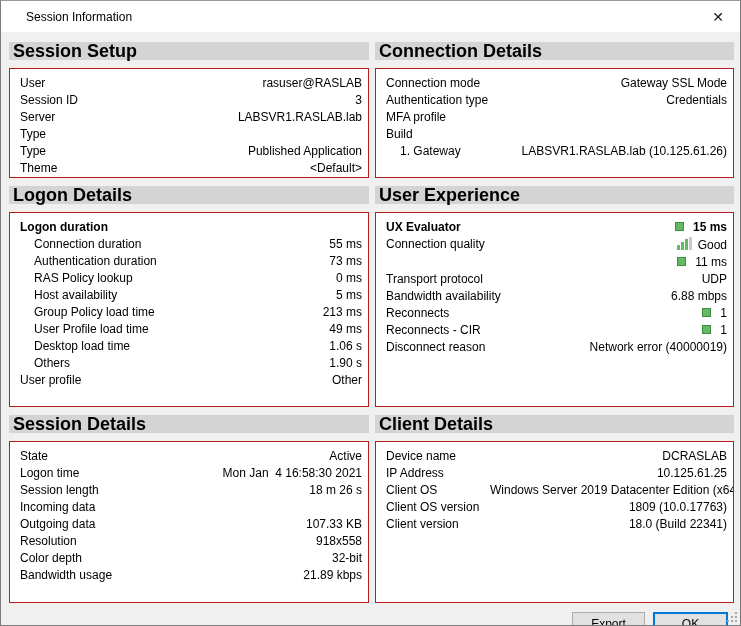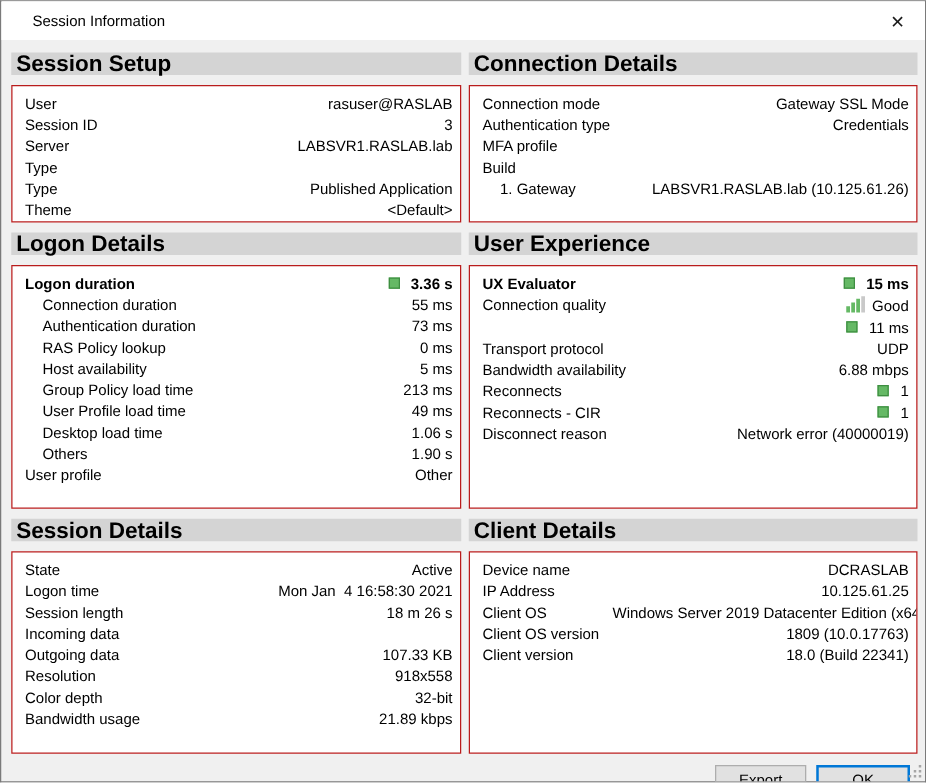--- a/index.html
+++ b/index.html
@@ -101,21 +101,21 @@
             <div class="row"><span class="lab">Authentication type</span><span class="val"><span>Credentials</span></span></div>
             <div class="row"><span class="lab">MFA profile</span><span class="val"><span></span></span></div>
             <div class="row"><span class="lab">Build</span><span class="val"><span></span></span></div>
             <div class="row indent"><span class="lab">1. Gateway</span><span class="val"><span>LABSVR1.RASLAB.lab (10.125.61.26)</span></span></div>
           </div>
       </section>
 
       <section class="h-row2">
         <div class="sec-header">Logon Details</div>
         <div class="sec-box sec-logon">
-            <div class="row bold"><span class="lab">Logon duration</span><span class="val"><span class="gsq"></span><span>3.36 s</span></span></div>
+            <div class="row bold"><span class="lab">Logon duration</span></div>
             <div class="row indent"><span class="lab">Connection duration</span><span class="val"><span>55 ms</span></span></div>
             <div class="row indent"><span class="lab">Authentication duration</span><span class="val"><span>73 ms</span></span></div>
             <div class="row indent"><span class="lab">RAS Policy lookup</span><span class="val"><span>0 ms</span></span></div>
             <div class="row indent"><span class="lab">Host availability</span><span class="val"><span>5 ms</span></span></div>
             <div class="row indent"><span class="lab">Group Policy load time</span><span class="val"><span>213 ms</span></span></div>
             <div class="row indent"><span class="lab">User Profile load time</span><span class="val"><span>49 ms</span></span></div>
             <div class="row indent"><span class="lab">Desktop load time</span><span class="val"><span>1.06 s</span></span></div>
             <div class="row indent"><span class="lab">Others</span><span class="val"><span>1.90 s</span></span></div>
             <div class="row"><span class="lab">User profile</span><span class="val"><span>Other</span></span></div>
           </div>

